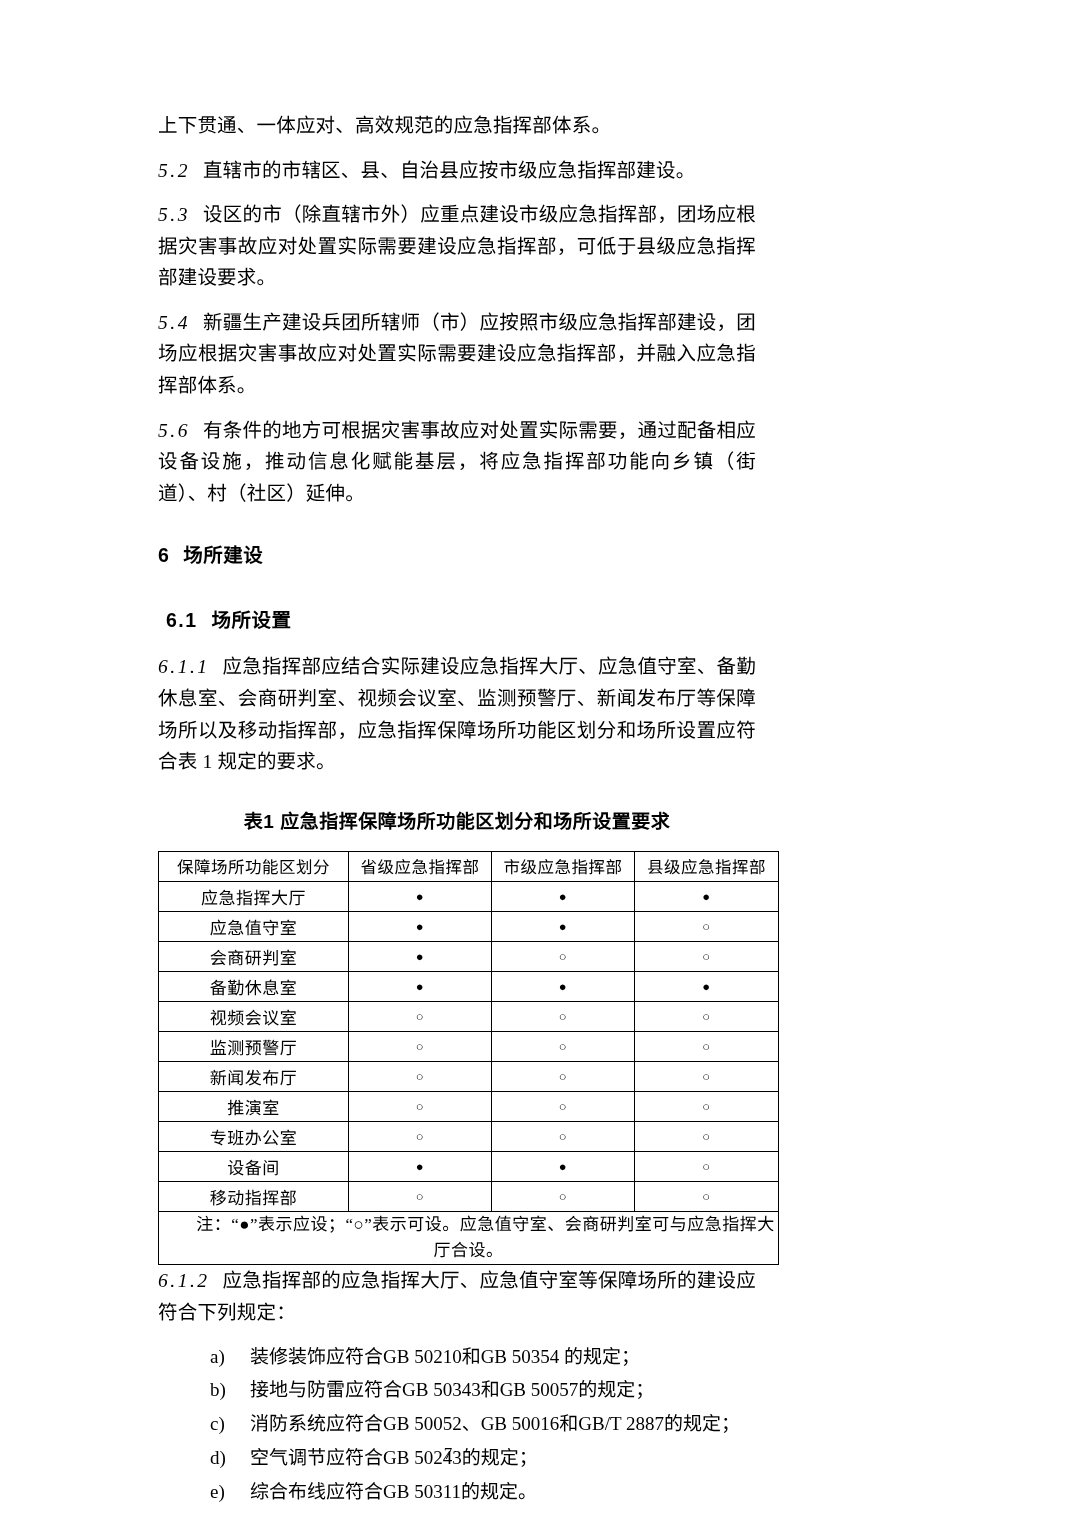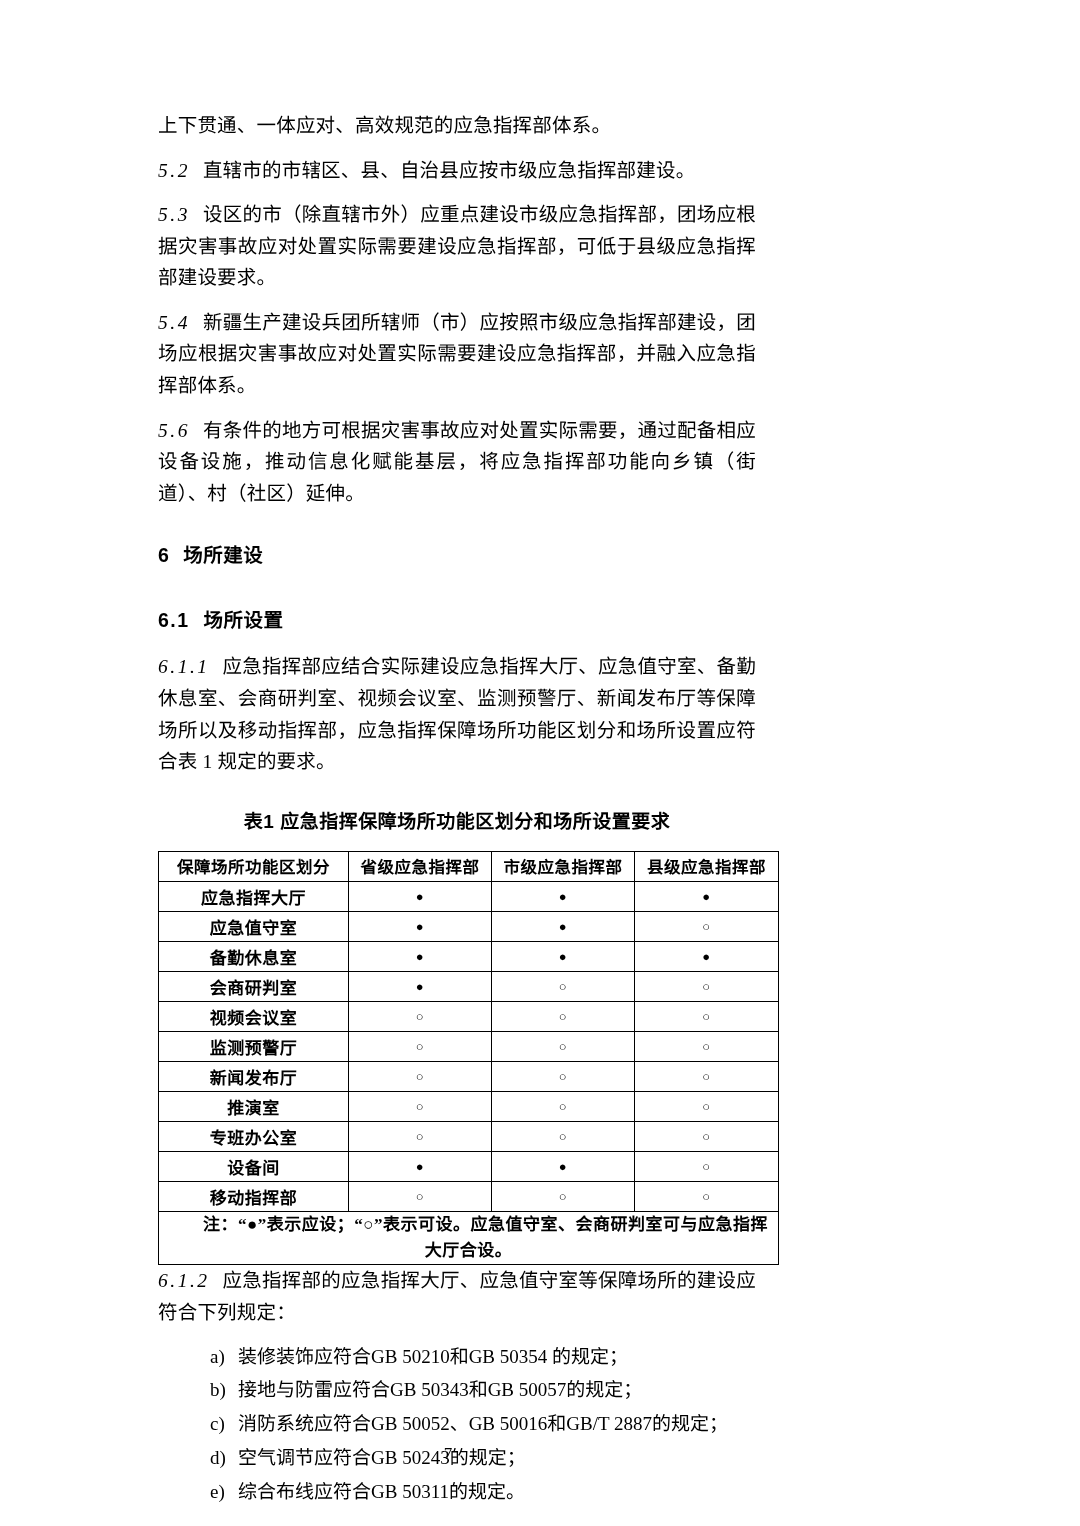--- a/index.html
+++ b/index.html
@@ -43,39 +43,39 @@
     letter-spacing: 0.5px;
   }
   .heading1 .h-num { display: inline-block; margin-right: 14px; }
   .heading2 {
     margin: 24px 0 18px 0;
     font-size: 19.5px;
     font-weight: bold;
     font-family: "Liberation Sans", sans-serif;
     letter-spacing: 0.5px;
   }
-  .heading2 .h-num { display: inline-block; margin-right: 14px; letter-spacing: 1.5px;}
+  .heading2 .h-num { display: inline-block; margin-right: 14px; letter-spacing: 1.5px; margin-left: 8px;}
   .table-title {
     text-align: center;
     font-size: 19px;
     font-weight: bold;
     font-family: "Liberation Sans", sans-serif;
     margin: 28px 0 18px 0;
     letter-spacing: 0.5px;
   }
   table.spec {
     border-collapse: collapse;
     margin: 0 auto;
     width: 620px;
     table-layout: fixed;
   }
   table.spec td, table.spec th {
     border: 1px solid #000000;
     font-size: 17px;
-    font-weight: bold;
+    font-weight: normal;
     text-align: center;
     height: 29px;
     padding: 0 2px;
     letter-spacing: 0.5px;
   }
   table.spec th {
     font-size: 16.5px;
   }
   table.spec td.mark {
     font-size: 13px;
@@ -100,21 +100,21 @@
     position: relative;
   }
   .list-item .marker {
     position: absolute;
     left: 52px;
     width: 40px;
     font-family: "Liberation Serif", serif;
   }
   .list-item .itxt {
     display: inline-block;
-    margin-left: 28px;
+    margin-left: 40px;
     text-align: right;
   }
   .para-lead {
     margin-top: 22px;
   }
   .pagenum {
     position: absolute;
     left: 0;
     right: 0;
     bottom: 62px;
@@ -169,30 +169,30 @@
         <td class="mark">●</td>
         <td class="mark">●</td>
       </tr>
       <tr>
         <td>应急值守室</td>
         <td class="mark">●</td>
         <td class="mark">●</td>
         <td class="mark">○</td>
       </tr>
       <tr>
+        <td>会商研判室</td>
+        <td class="mark">●</td>
+        <td class="mark">○</td>
+        <td class="mark">○</td>
+      </tr>
+      <tr>
         <td>备勤休息室</td>
         <td class="mark">●</td>
         <td class="mark">●</td>
         <td class="mark">●</td>
-      </tr>
-      <tr>
-        <td>会商研判室</td>
-        <td class="mark">●</td>
-        <td class="mark">○</td>
-        <td class="mark">○</td>
       </tr>
       <tr>
         <td>视频会议室</td>
         <td class="mark">○</td>
         <td class="mark">○</td>
         <td class="mark">○</td>
       </tr>
       <tr>
         <td>监测预警厅</td>
         <td class="mark">○</td>

